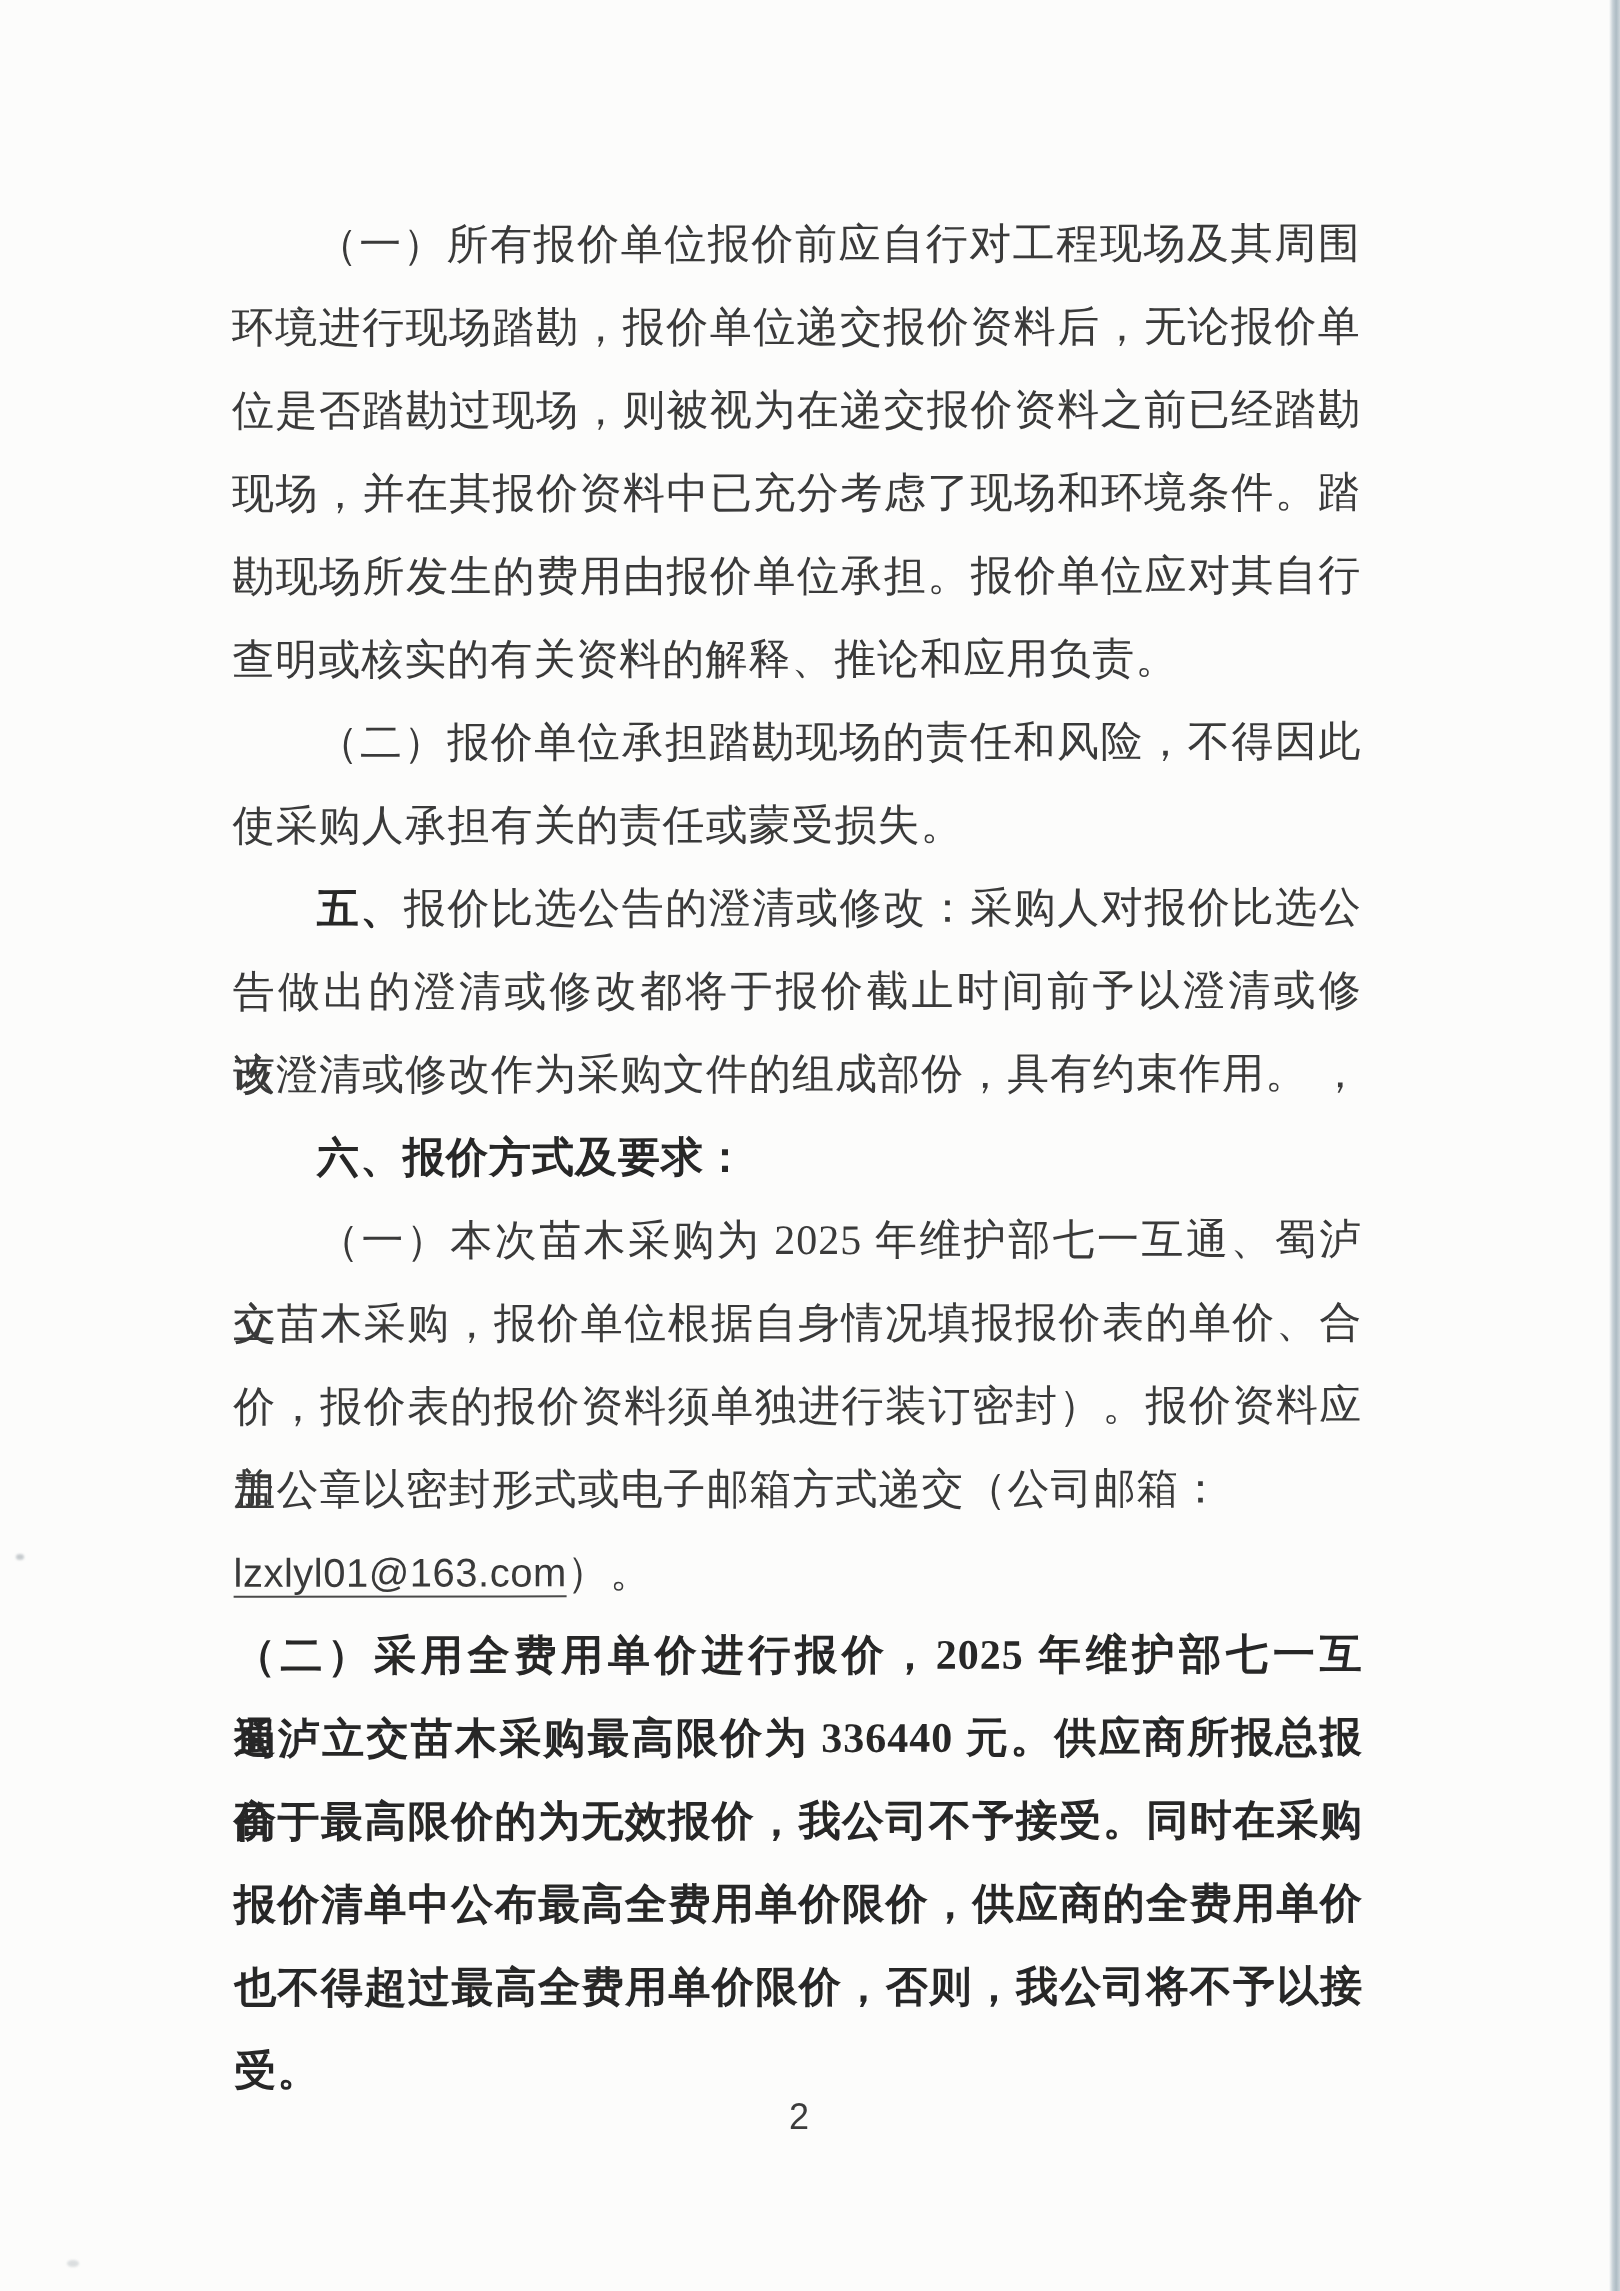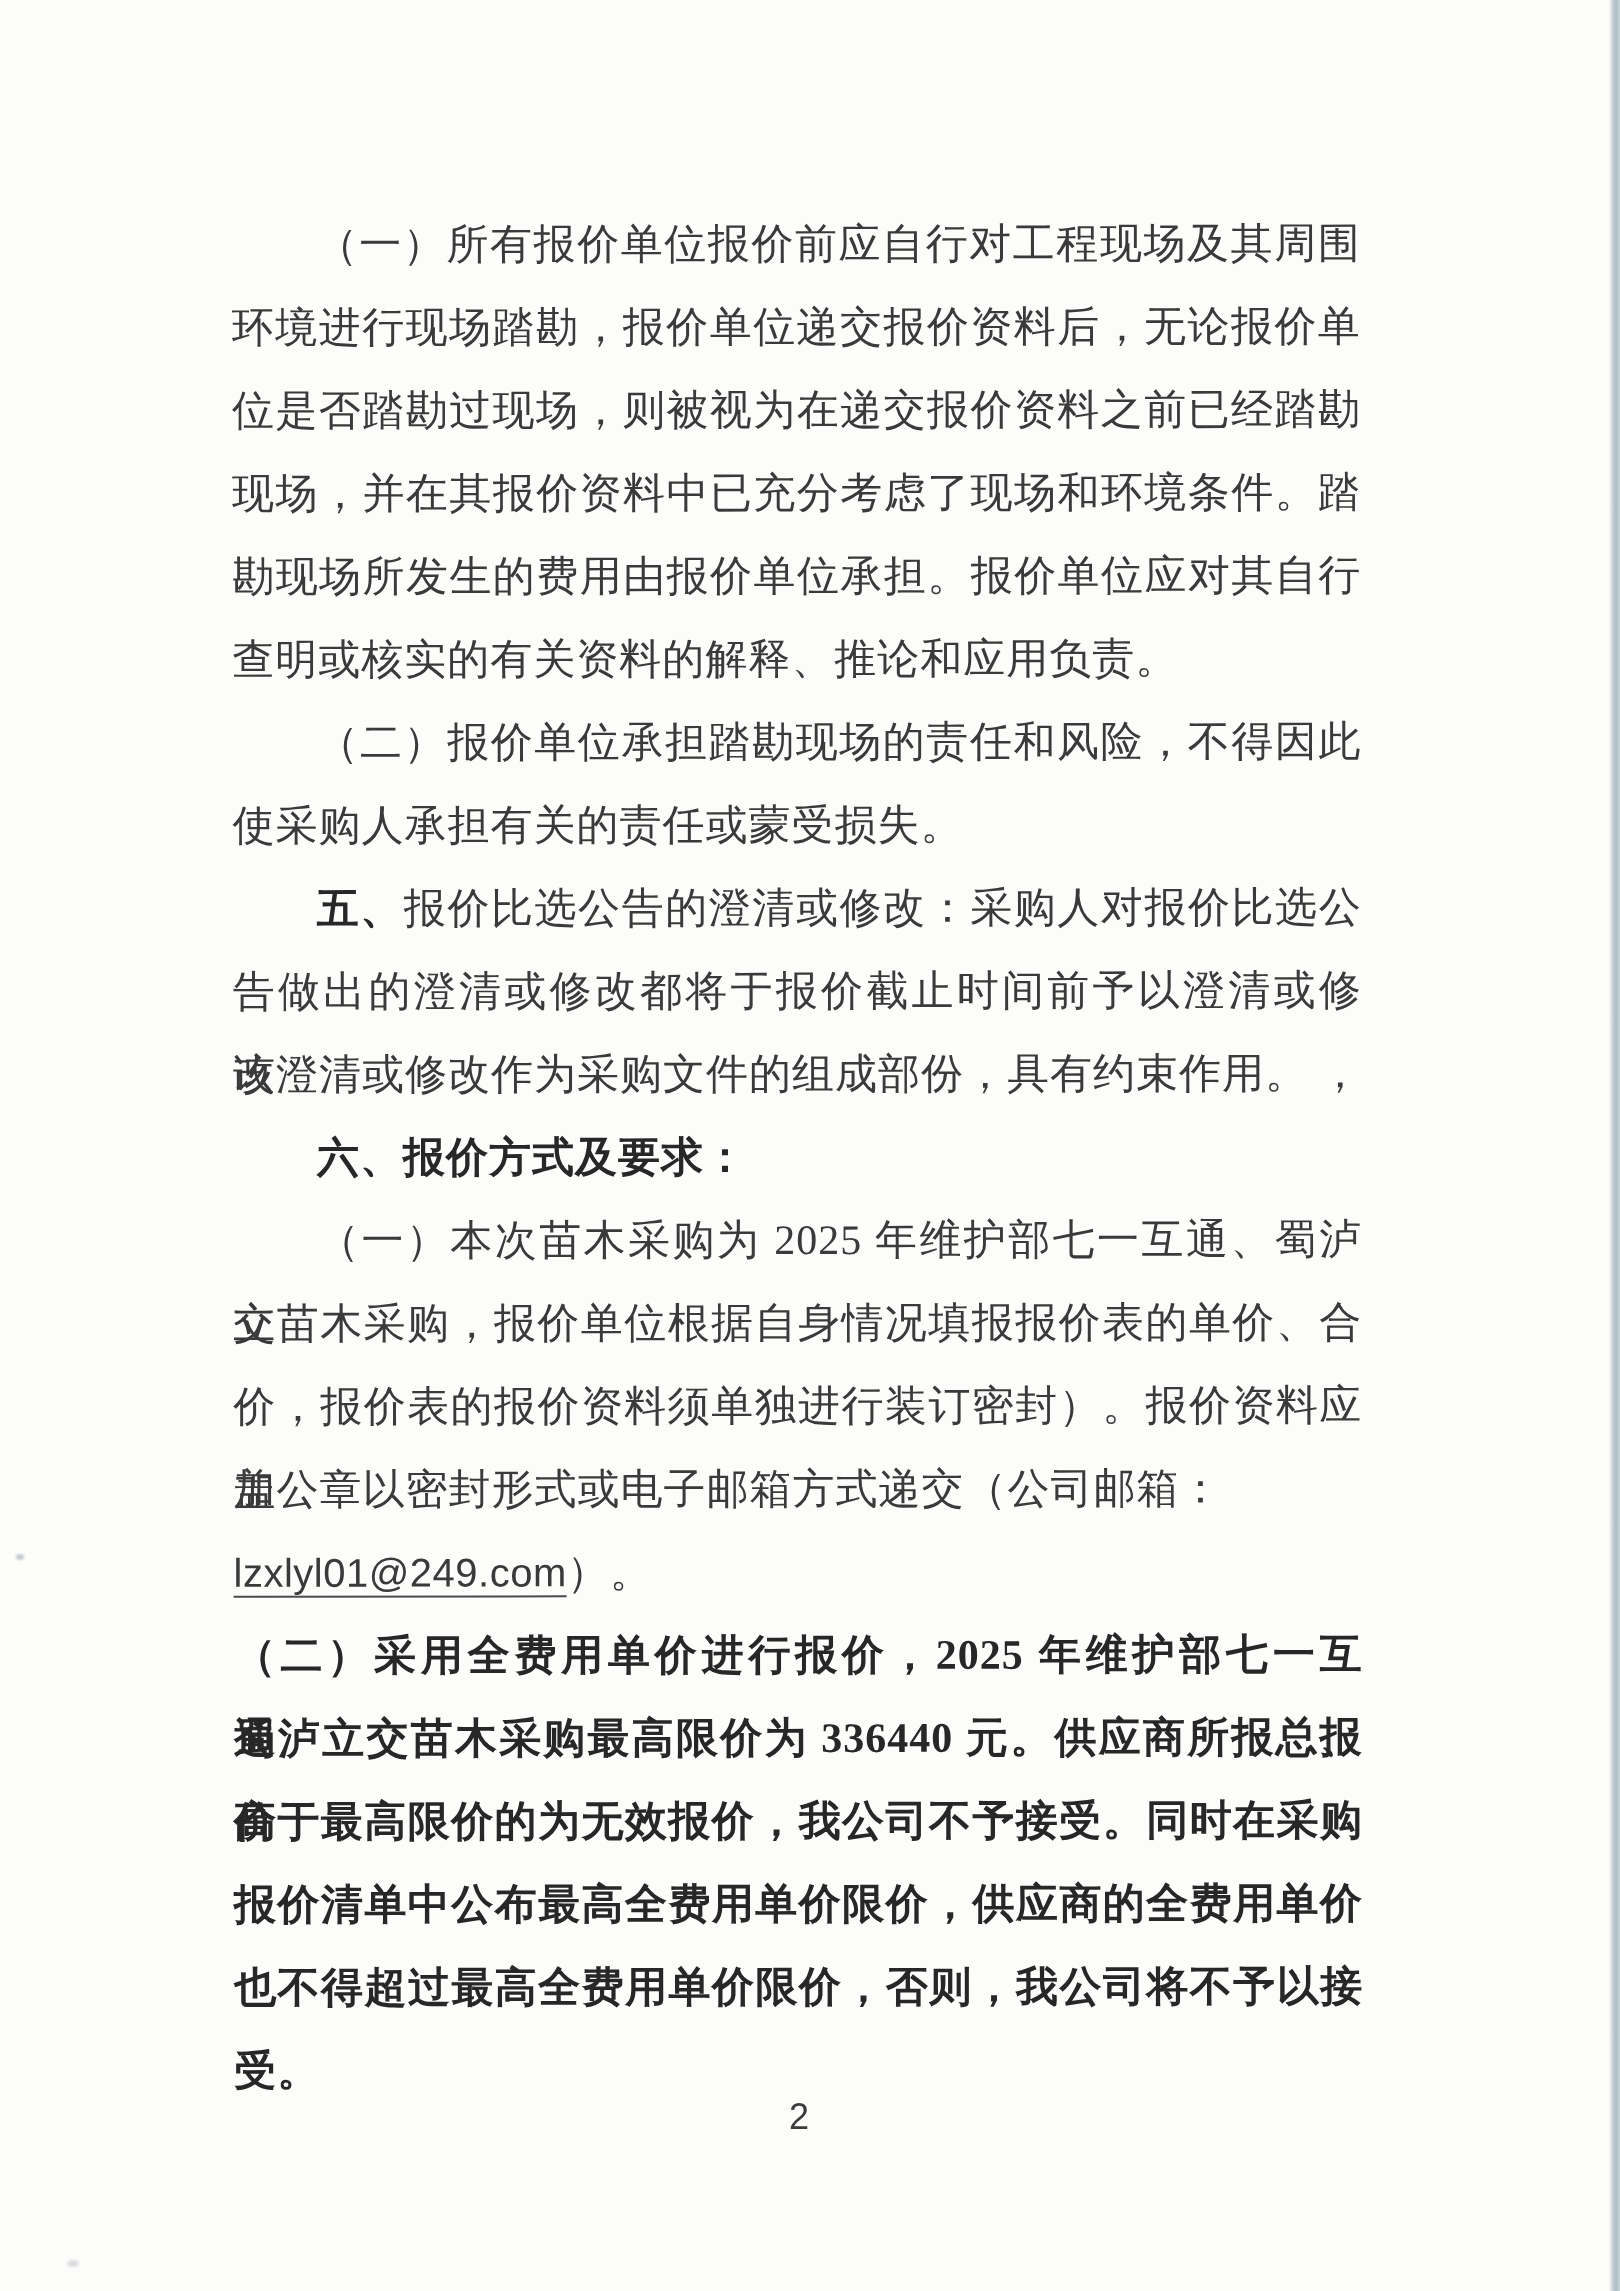--- a/index.html
+++ b/index.html
@@ -110,21 +110,21 @@
     <div class="line indent fill">（二）报价单位承担踏勘现场的责任和风险，不得因此</div>
     <div class="line">使采购人承担有关的责任或蒙受损失。</div>
     <div class="line indent fill"><span class="b">五、</span><span>报价比选公告的澄清或修改：采购人对报价比选公</span></div>
     <div class="line fill">告做出的澄清或修改都将于报价截止时间前予以澄清或修改，</div>
     <div class="line">该澄清或修改作为采购文件的组成部份，具有约束作用。</div>
     <div class="line indent bold">六、报价方式及要求：</div>
     <div class="line indent fill">（一）本次苗木采购为 2025 年维护部七一互通、蜀泸立</div>
     <div class="line fill">交苗木采购，报价单位根据自身情况填报报价表的单价、合</div>
     <div class="line fill">价，报价表的报价资料须单独进行装订密封）。报价资料应加</div>
     <div class="line">盖公章以密封形式或电子邮箱方式递交（公司邮箱：</div>
-    <div class="line"><span class="email">lzxlyl01@249.com</span><span>）。</span></div>
+    <div class="line"><span class="email">lzxlyl01@163.com</span><span>）。</span></div>
     <div class="line bold fill">（二）采用全费用单价进行报价，2025 年维护部七一互通、</div>
     <div class="line bold fill">蜀泸立交苗木采购最高限价为 336440 元。供应商所报总报价</div>
     <div class="line bold fill">高于最高限价的为无效报价，我公司不予接受。同时在采购</div>
     <div class="line bold fill">报价清单中公布最高全费用单价限价，供应商的全费用单价</div>
     <div class="line bold fill">也不得超过最高全费用单价限价，否则，我公司将不予以接</div>
     <div class="line bold">受。</div>
   </div>
 
   <div class="page-number">2</div>
 

